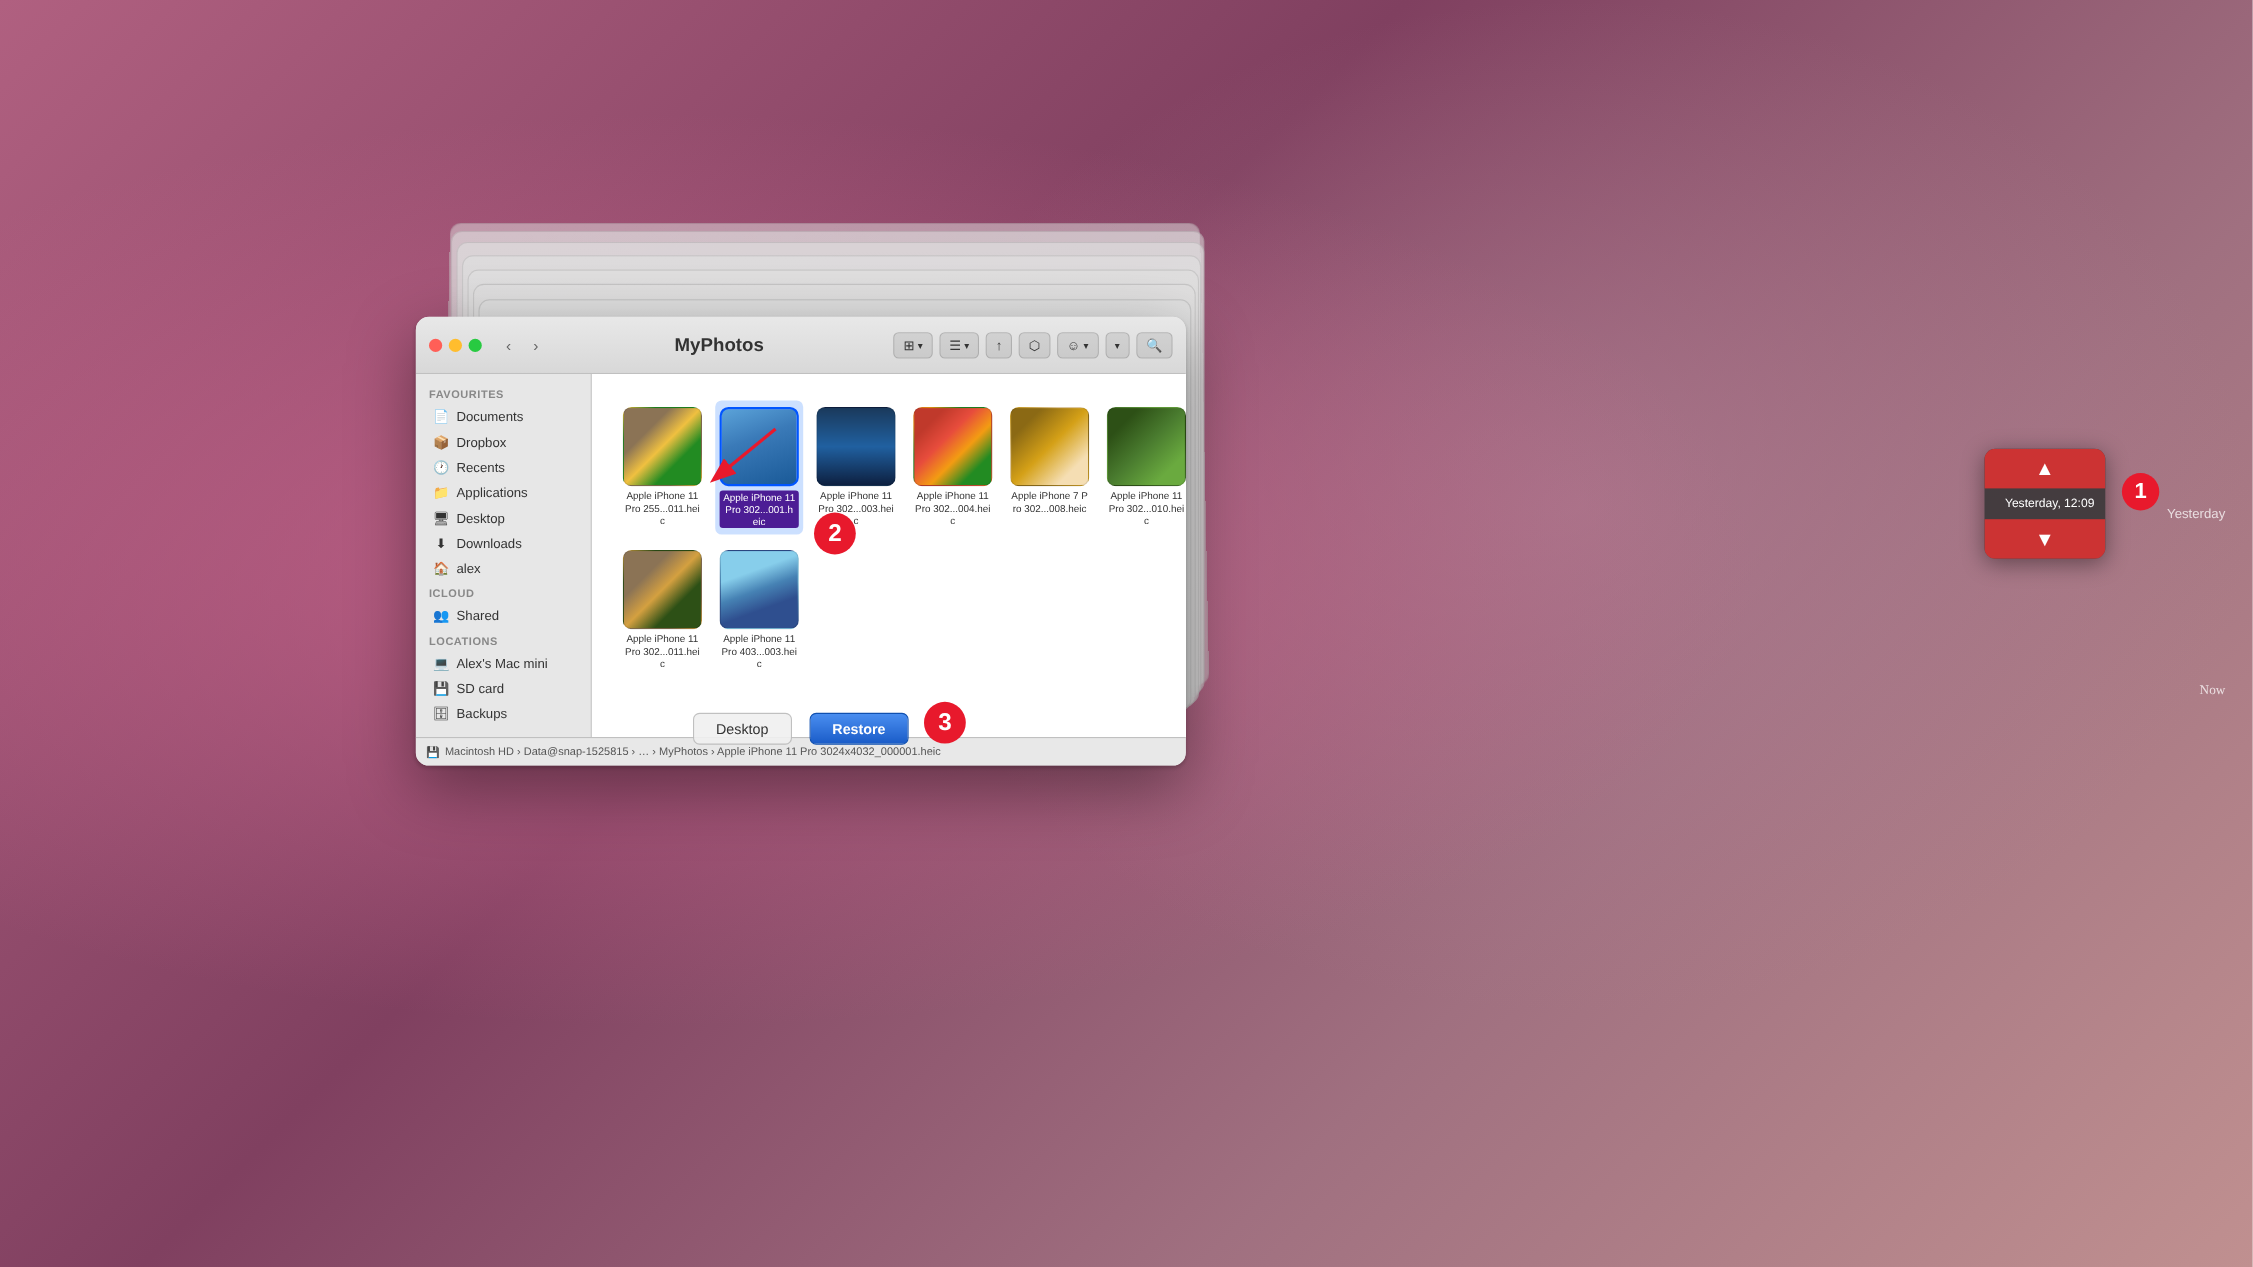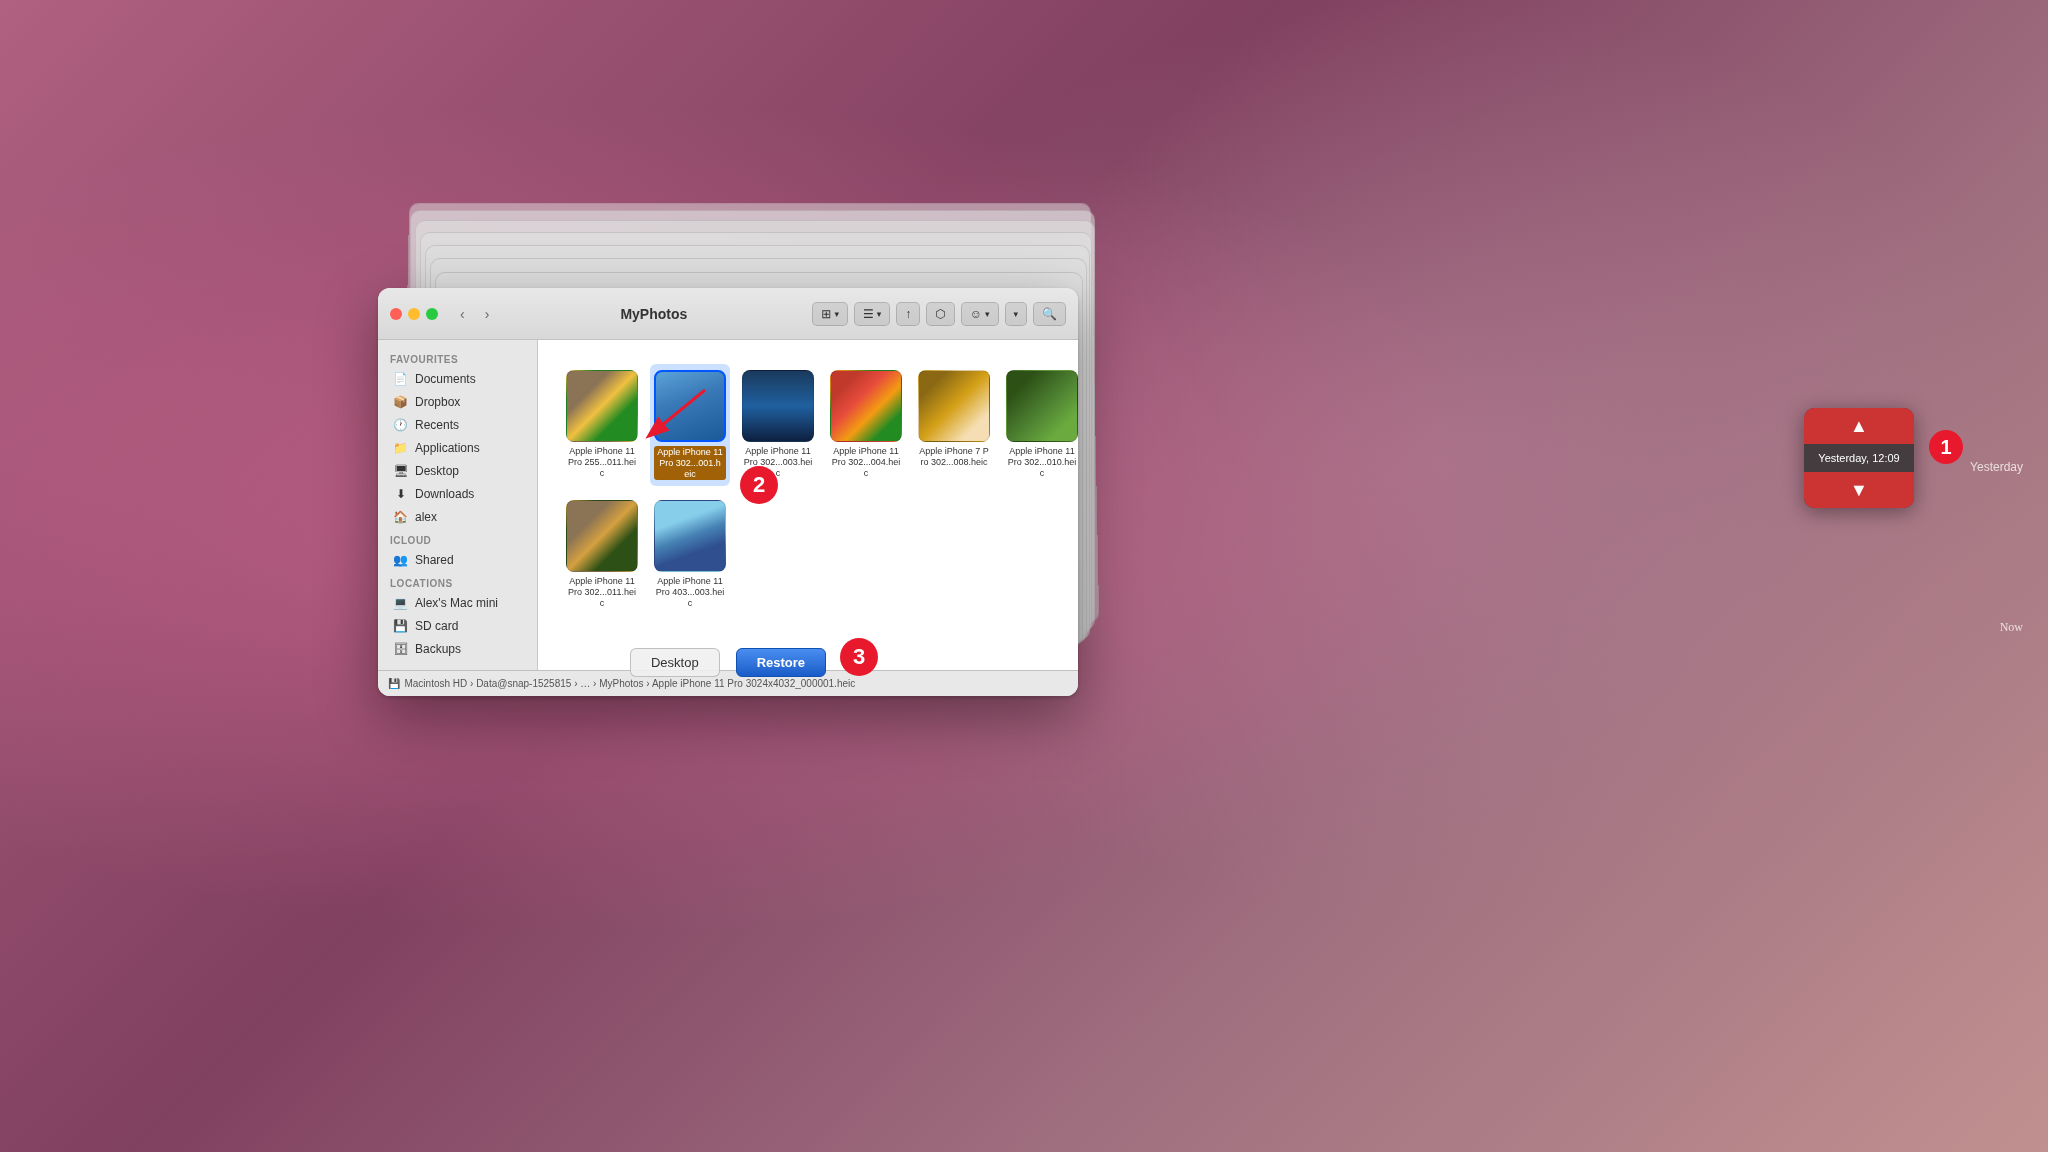--- a/index.html
+++ b/index.html
@@ -69,21 +69,21 @@
       cursor: pointer;
       color: #666;
       font-size: 14px;
       padding: 4px 6px;
       border-radius: 4px;
     }
 
     .window-title {
       flex: 1;
       text-align: center;
-      font-size: 14px;
+      font-size: 17px;
       font-weight: 600;
       color: #333;
     }
 
     .toolbar-actions {
       display: flex;
       gap: 6px;
       align-items: center;
     }
 
@@ -214,21 +214,21 @@
     .file-label {
       font-size: 9px;
       color: #333;
       text-align: center;
       line-height: 1.2;
       max-width: 80px;
       word-break: break-all;
     }
 
     .file-item.selected .file-label {
-      background: #a16207;
+      background: #4c1d95;
       color: white;
       padding: 1px 3px;
       border-radius: 3px;
     }
 
     
     .finder-statusbar {
       background: #e8e8e8;
       border-top: 1px solid #c0c0c0;
       height: 26px;
@@ -298,21 +298,21 @@
     }
 
     .tm-up-btn {
       color: white;
       font-size: 18px;
       cursor: pointer;
     }
 
     .tm-time {
       padding: 8px 10px;
-      text-align: center;
+      text-align: right;
       font-size: 11px;
       color: white;
     }
 
     .tm-footer {
       background: rgba(220,50,50,0.9);
       padding: 6px 10px;
       display: flex;
       align-items: center;
       justify-content: center;

